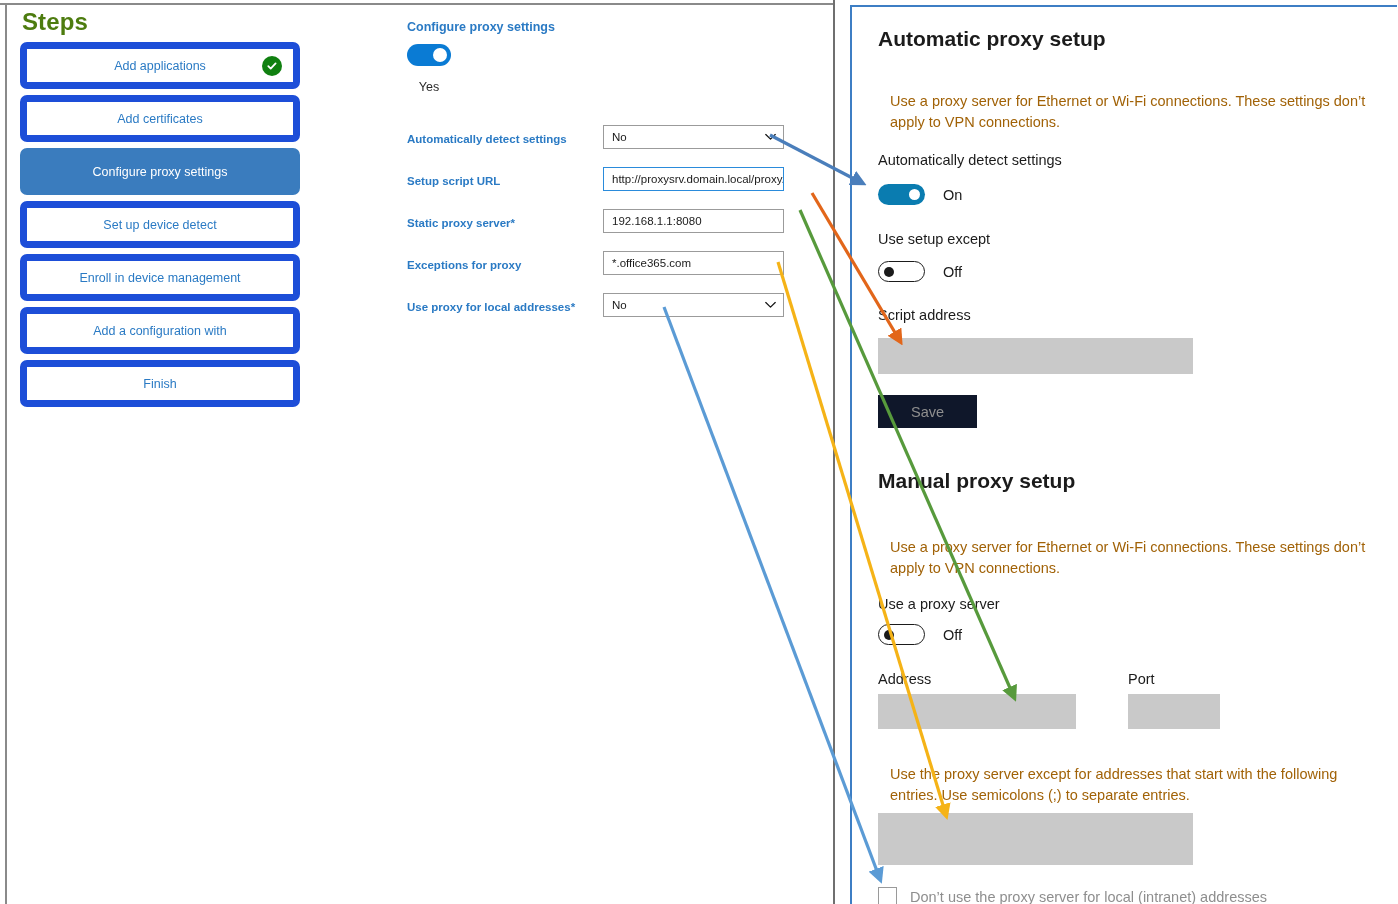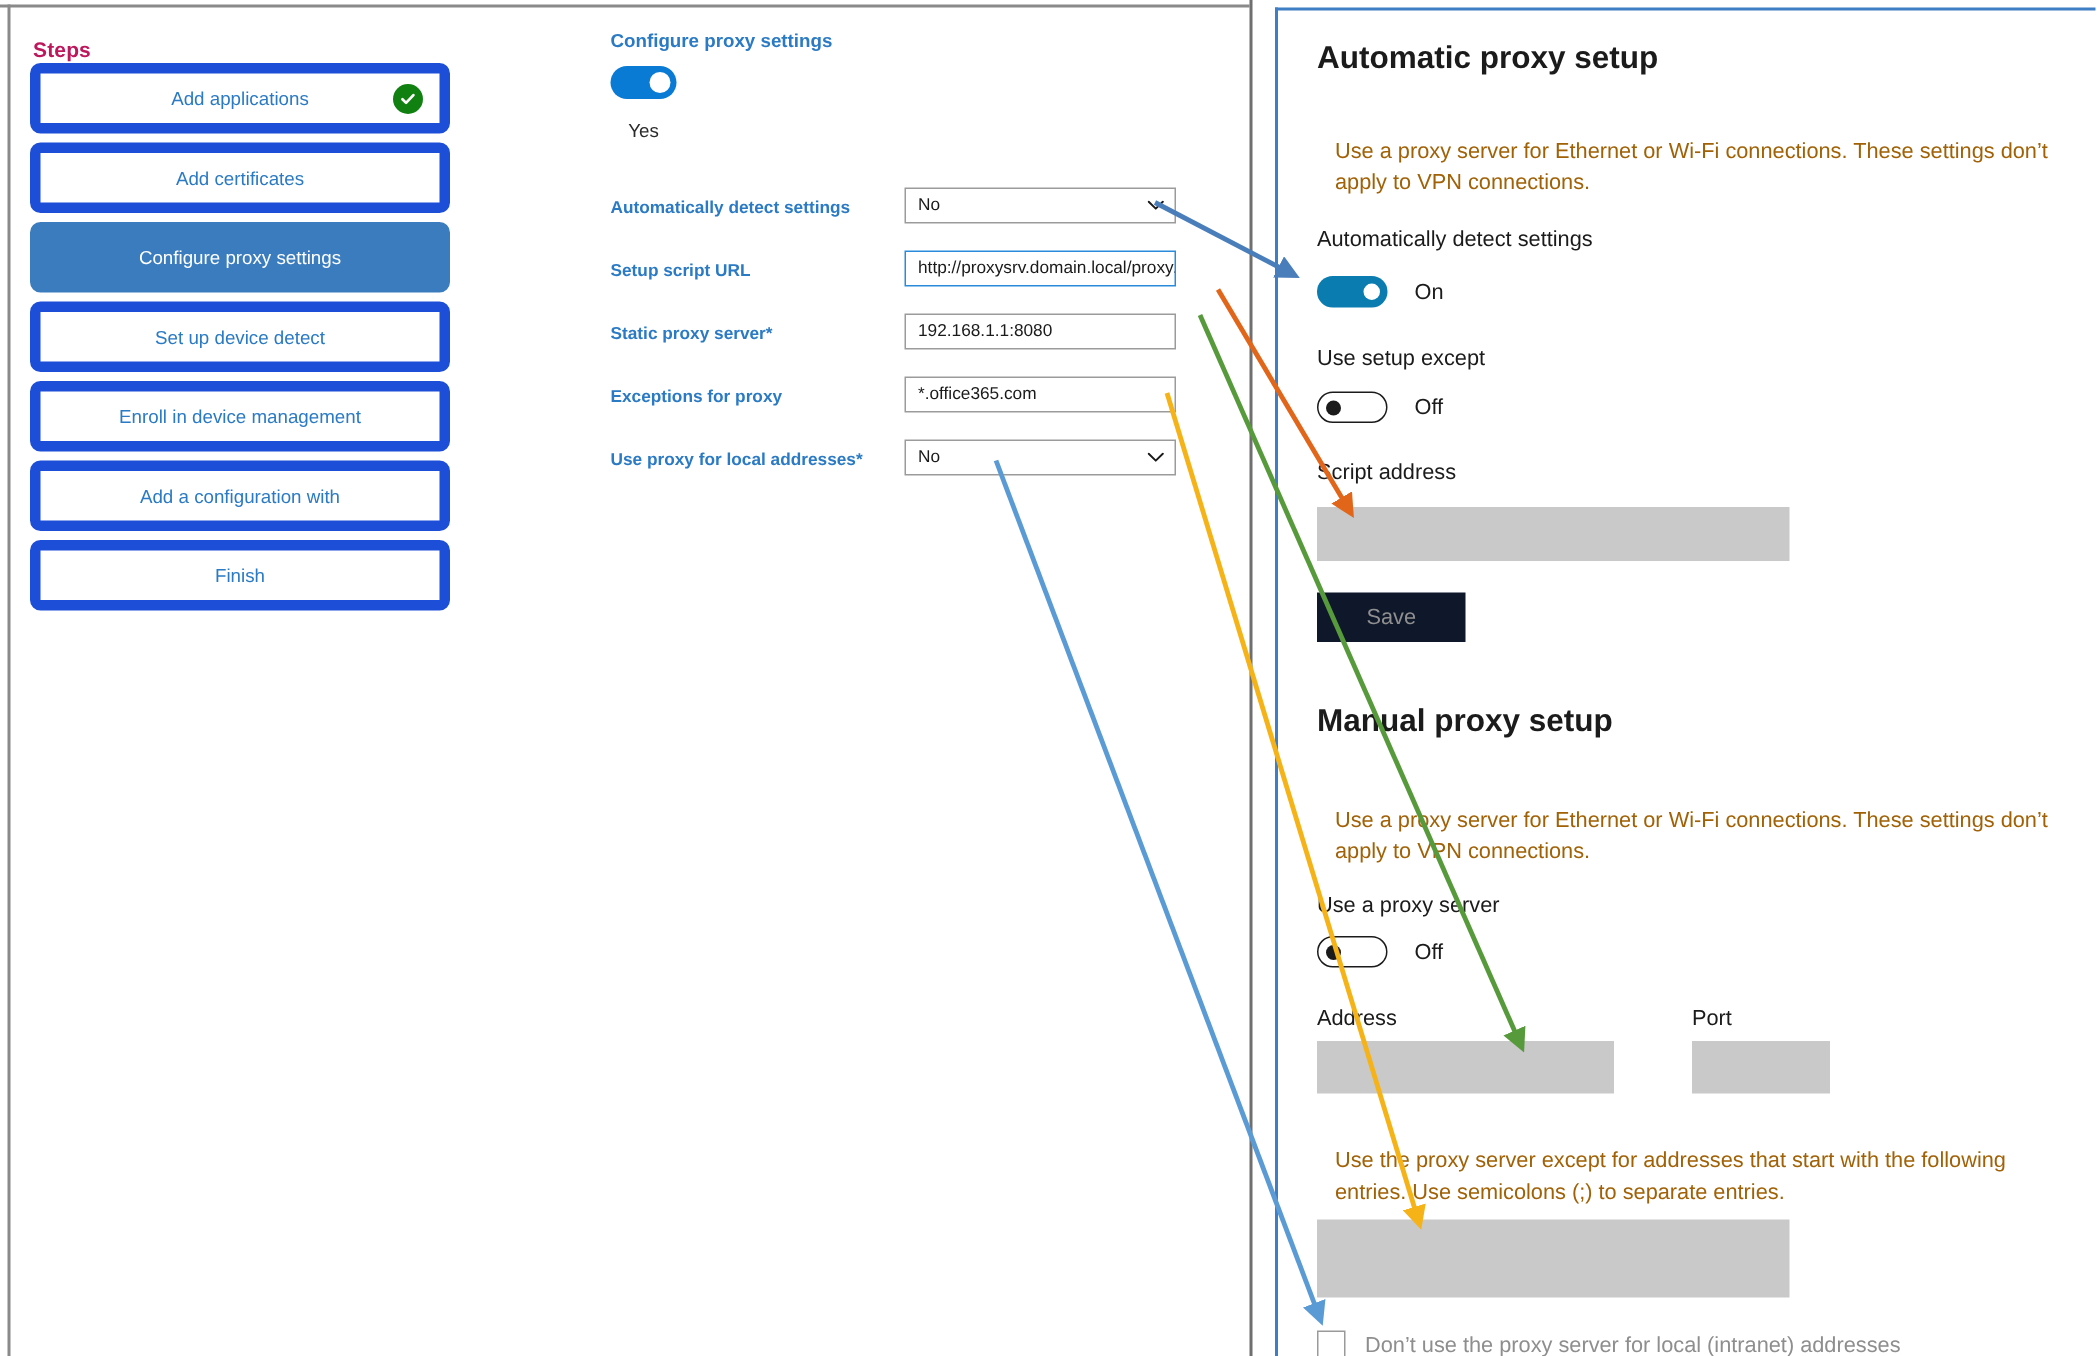--- a/index.html
+++ b/index.html
@@ -12,21 +12,21 @@
   .root{position:absolute;inset:0;}
 
   
   .top-rule{position:absolute;left:0;top:3px;width:833px;height:2px;background:#8a8a8a;}
   .left-rule{position:absolute;left:5px;top:3px;width:2px;height:901px;background:#8a8a8a;}
   .mid-rule{position:absolute;left:833px;top:0px;width:2px;height:904px;background:#6f6f6f;}
 
   
   .steps-title{
     position:absolute;left:22px;top:8px;
-    font-size:14px;font-weight:bold;color:#be185d;letter-spacing:.1px;margin-top:17px;
+    font-size:24px;font-weight:bold;color:#4d7c0f;letter-spacing:.1px;
   }
   .steps-list{position:absolute;left:20px;top:42px;width:280px;}
   .step{
     height:33px;border:7px solid #1d4ed8;border-radius:7px;
     margin-bottom:6px;position:relative;
     display:flex;align-items:center;justify-content:center;
     font-size:12.5px;color:#2a7ac4;background:#ffffff;
   }
   .step.is-active{background:#3a7cbe;border-color:#3a7cbe;color:#ffffff;}
   .step .check{

